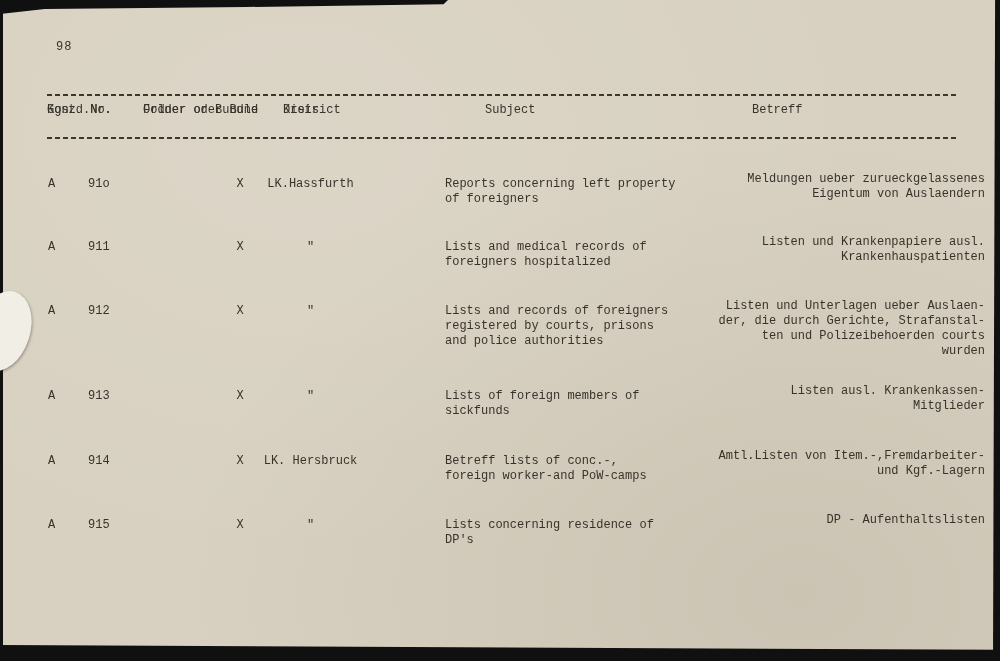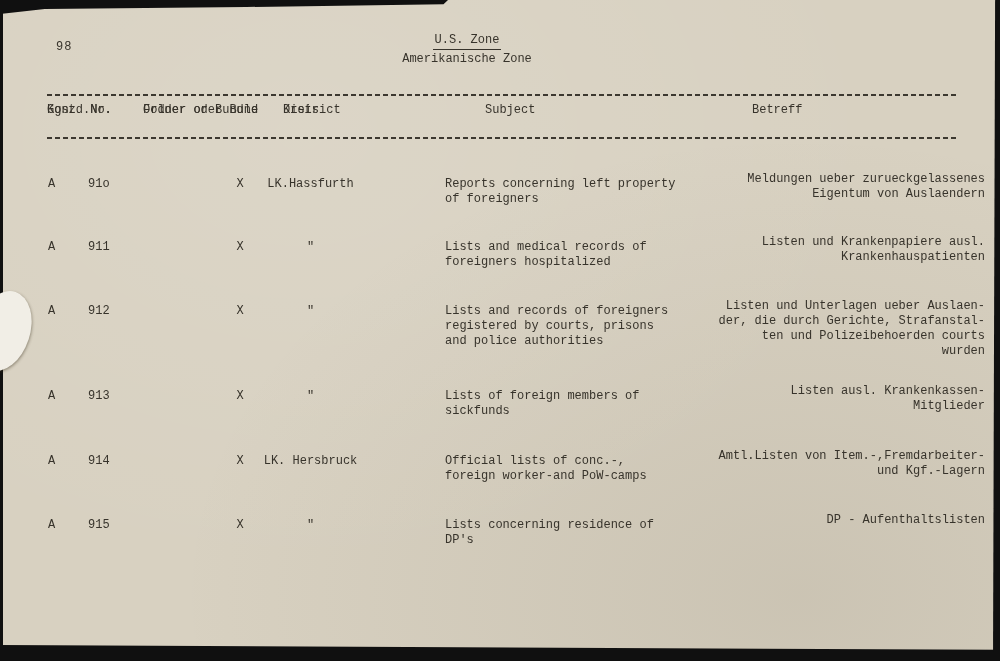--- a/index.html
+++ b/index.html
@@ -72,24 +72,20 @@
 <div class="scan">
 
   <div class="edge edge-top"></div>
   <div class="edge edge-bottom"></div>
   <div class="edge edge-right"></div>
   <div class="edge edge-left"></div>
   <div class="notch"></div>
 
   <div class="page-number">98</div>
 
-  <div class="title-block">
-    <span class="title-en">U.S. Zone</span>
-    <div class="title-de">Amerikanische Zone</div>
-  </div>
 
   <div class="rule rule-1"></div>
 
   <div class="thead">
     <span class="h-item"><span>Konz  No.</span><span class="h2">Ggstd.Nr.</span></span>
     <span class="h-folder"><span>Folder or Bundle</span><span class="h2">Ordner oder Bund</span></span>
     <span class="h-district"><span>District</span><span class="h2">Kreis</span></span>
     <span class="h-subject">Subject</span>
     <span class="h-betreff">Betreff</span>
   </div>
@@ -142,21 +138,21 @@
 sickfunds</span>
     <span class="c-betreff">Listen ausl. Krankenkassen-
 Mitglieder</span>
   </div>
 
   <div class="row">
     <span class="c-item">A</span>
     <span class="c-num">914</span>
     <span class="c-folder">X</span>
     <span class="c-district">LK. Hersbruck</span>
-    <span class="c-subject">Official lists of conc.-,
+    <span class="c-subject">Betreff lists of conc.-,
 foreign worker-and PoW-camps</span>
     <span class="c-betreff">Amtl.Listen von Item.-,Fremdarbeiter-
 und Kgf.-Lagern</span>
   </div>
 
   <div class="row">
     <span class="c-item">A</span>
     <span class="c-num">915</span>
     <span class="c-folder">X</span>
     <span class="c-district">"</span>

